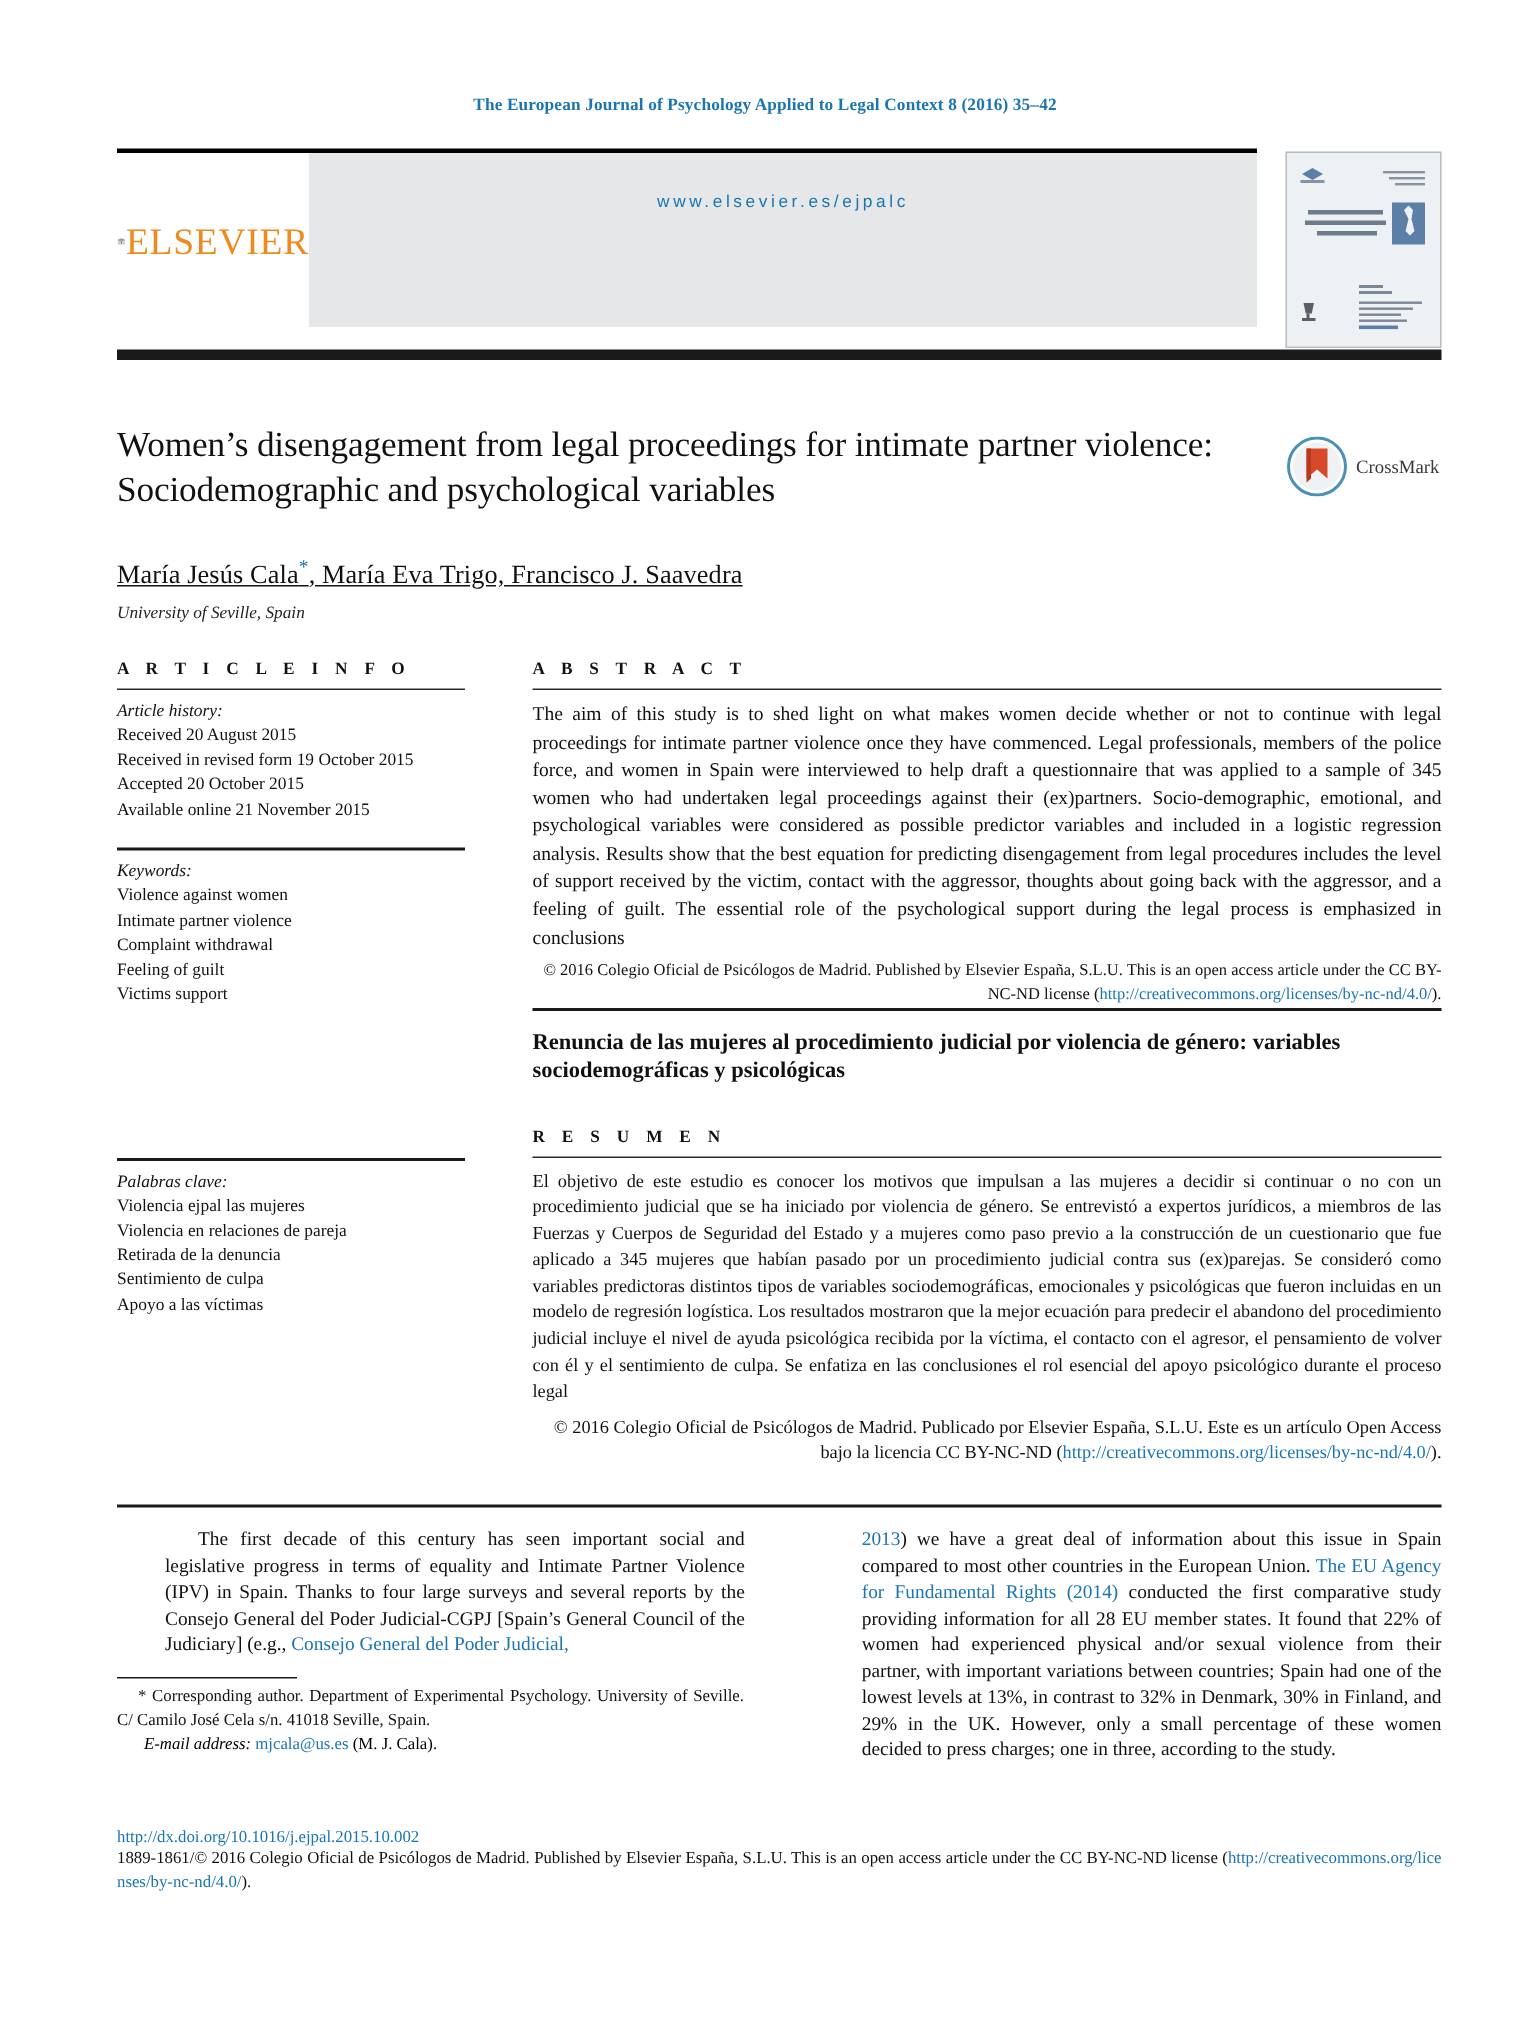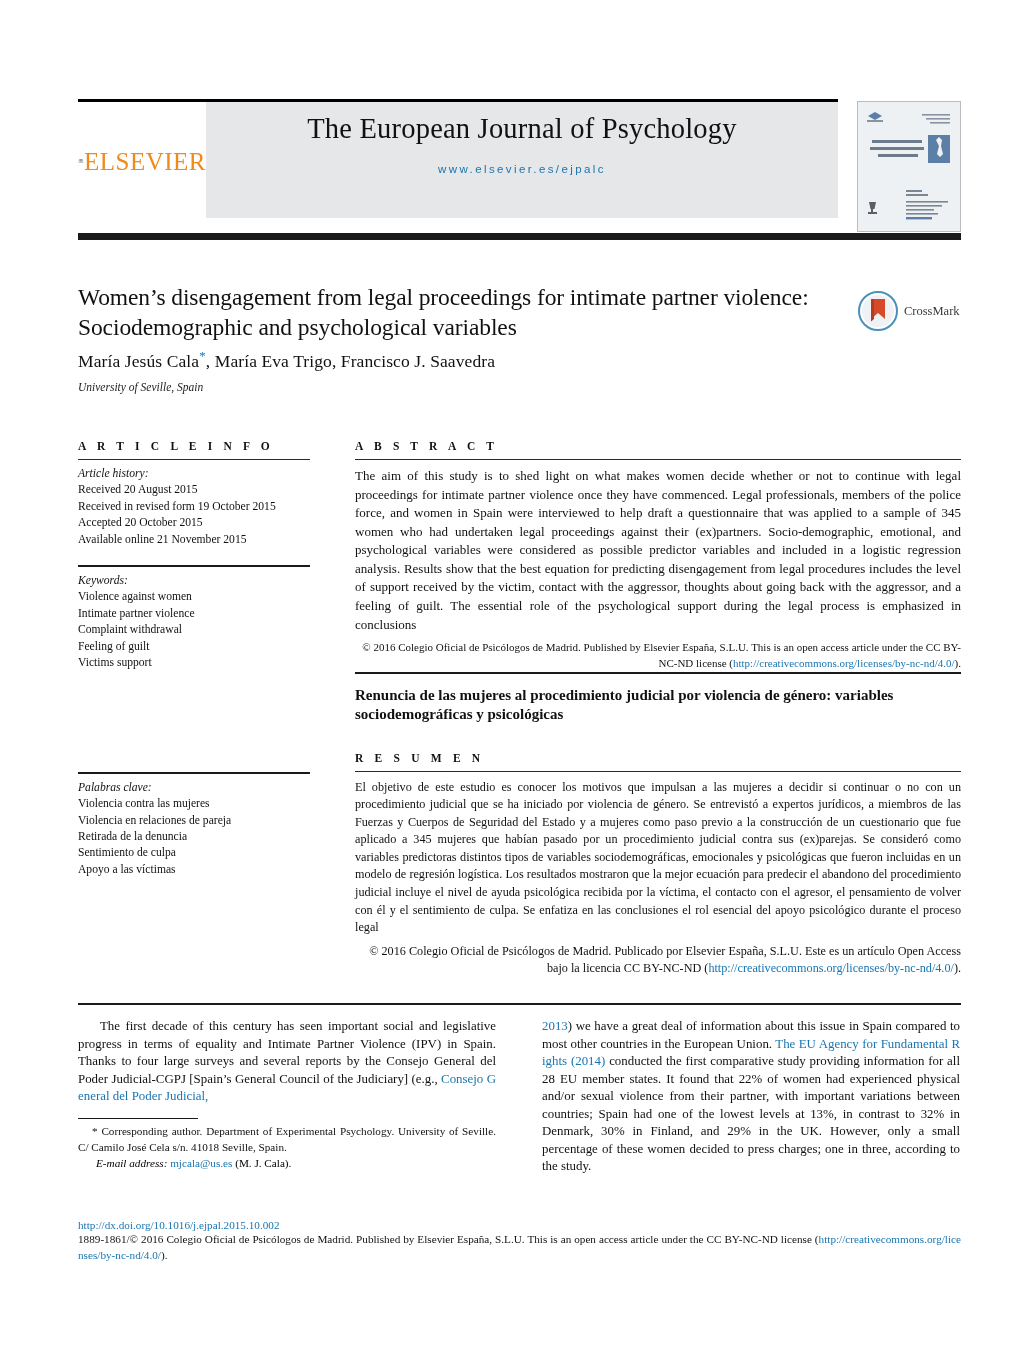--- a/index.html
+++ b/index.html
@@ -130,24 +130,25 @@
   .art-title {
     font-family: "Liberation Serif", serif;
     font-size: 23.5px;
     font-weight: normal;
     line-height: 1.26;
     color: #111;
     margin: 0;
     letter-spacing: -0.1px;
   }
   .authors {
-    margin-top: 6px;
+    margin-top: 28px;
     font-size: 17.5px;
     color: #111;
     letter-spacing: 0.1px;
+    text-decoration: underline;
   }
   .authors .star { color: #1a75b0; font-size: 13px; vertical-align: super; }
   .affil {
     margin-top: 9px;
     font-size: 11.5px;
     font-style: italic;
     color: #222;
   }
 
   
@@ -272,21 +273,21 @@
 
   
   .body-cols {
     position: absolute;
     top: 1018px;
     left: 78px;
     width: 883px;
     display: flex;
     gap: 46px;
   }
-  .bcol { width: 418px; }
+  .bcol { width: 418px; margin-left: 32px; }
   .bpara {
     font-size: 12.9px;
     line-height: 1.36;
     text-align: justify;
     color: #111;
     margin: 0;
     text-indent: 22px;
   }
   .bpara.noind { text-indent: 0; }
 
@@ -321,20 +322,21 @@
     text-align: justify;
     color: #111;
     margin-top: 1px;
   }
 </style>
 </head>
 <body>
 
 <div class="page">
 
+  <div class="runhead">The European Journal of Psychology Applied to Legal Context 8  (2016) 35–42</div>
 
   <div class="masthead">
     <div class="masthead-rule"></div>
     <div class="masthead-body">
       <div class="elsevier-block">
         <svg class="tree-svg" width="118" height="86" viewBox="0 0 118 86">
           <g fill="#6f6f6f">
             <ellipse cx="58" cy="26" rx="46" ry="20" fill="#8a8a8a" opacity="0.55"></ellipse>
             <ellipse cx="34" cy="22" rx="22" ry="13" fill="#9a9a9a" opacity="0.6"></ellipse>
             <ellipse cx="82" cy="22" rx="22" ry="13" fill="#9a9a9a" opacity="0.6"></ellipse>
@@ -346,21 +348,20 @@
             <ellipse cx="92" cy="52" rx="14" ry="7" fill="#8f8f8f" opacity="0.5"></ellipse>
             <rect x="8" y="74" width="102" height="4" fill="#5e5e5e"></rect>
             <ellipse cx="30" cy="70" rx="18" ry="6" fill="#8b8b8b" opacity="0.55"></ellipse>
             <ellipse cx="88" cy="70" rx="16" ry="6" fill="#8b8b8b" opacity="0.55"></ellipse>
           </g>
         </svg>
         <div class="elsevier-word">ELSEVIER</div>
       </div>
       <div class="journal-band">
         <div class="journal-name">
-          <div>The European Journal of Psychology</div>
         </div>
         <div class="journal-url">www.elsevier.es/ejpalc</div>
       </div>
     </div>
   </div>
 
   <div class="cover-thumb">
     <svg width="102" height="129" viewBox="0 0 102 129">
       <rect x="0" y="0" width="102" height="129" fill="#eef1f4"></rect>
       <g fill="#8892a0">
@@ -434,21 +435,21 @@
       <div>Complaint withdrawal</div>
       <div>Feeling of guilt</div>
       <div>Victims support</div>
     </div>
   </div>
 
   <div class="palabras-col">
     <div class="kw-rule2"></div>
     <div class="info-body info-group">
       <div class="lbl">Palabras clave:</div>
-      <div>Violencia contra las mujeres</div>
+      <div>Violencia ejpal las mujeres</div>
       <div>Violencia en relaciones de pareja</div>
       <div>Retirada de la denuncia</div>
       <div>Sentimiento de culpa</div>
       <div>Apoyo a las víctimas</div>
     </div>
   </div>
 
   <div class="abs-col">
     <div class="sec-head">A B S T R A C T</div>
     <div class="hr-thin"></div>

